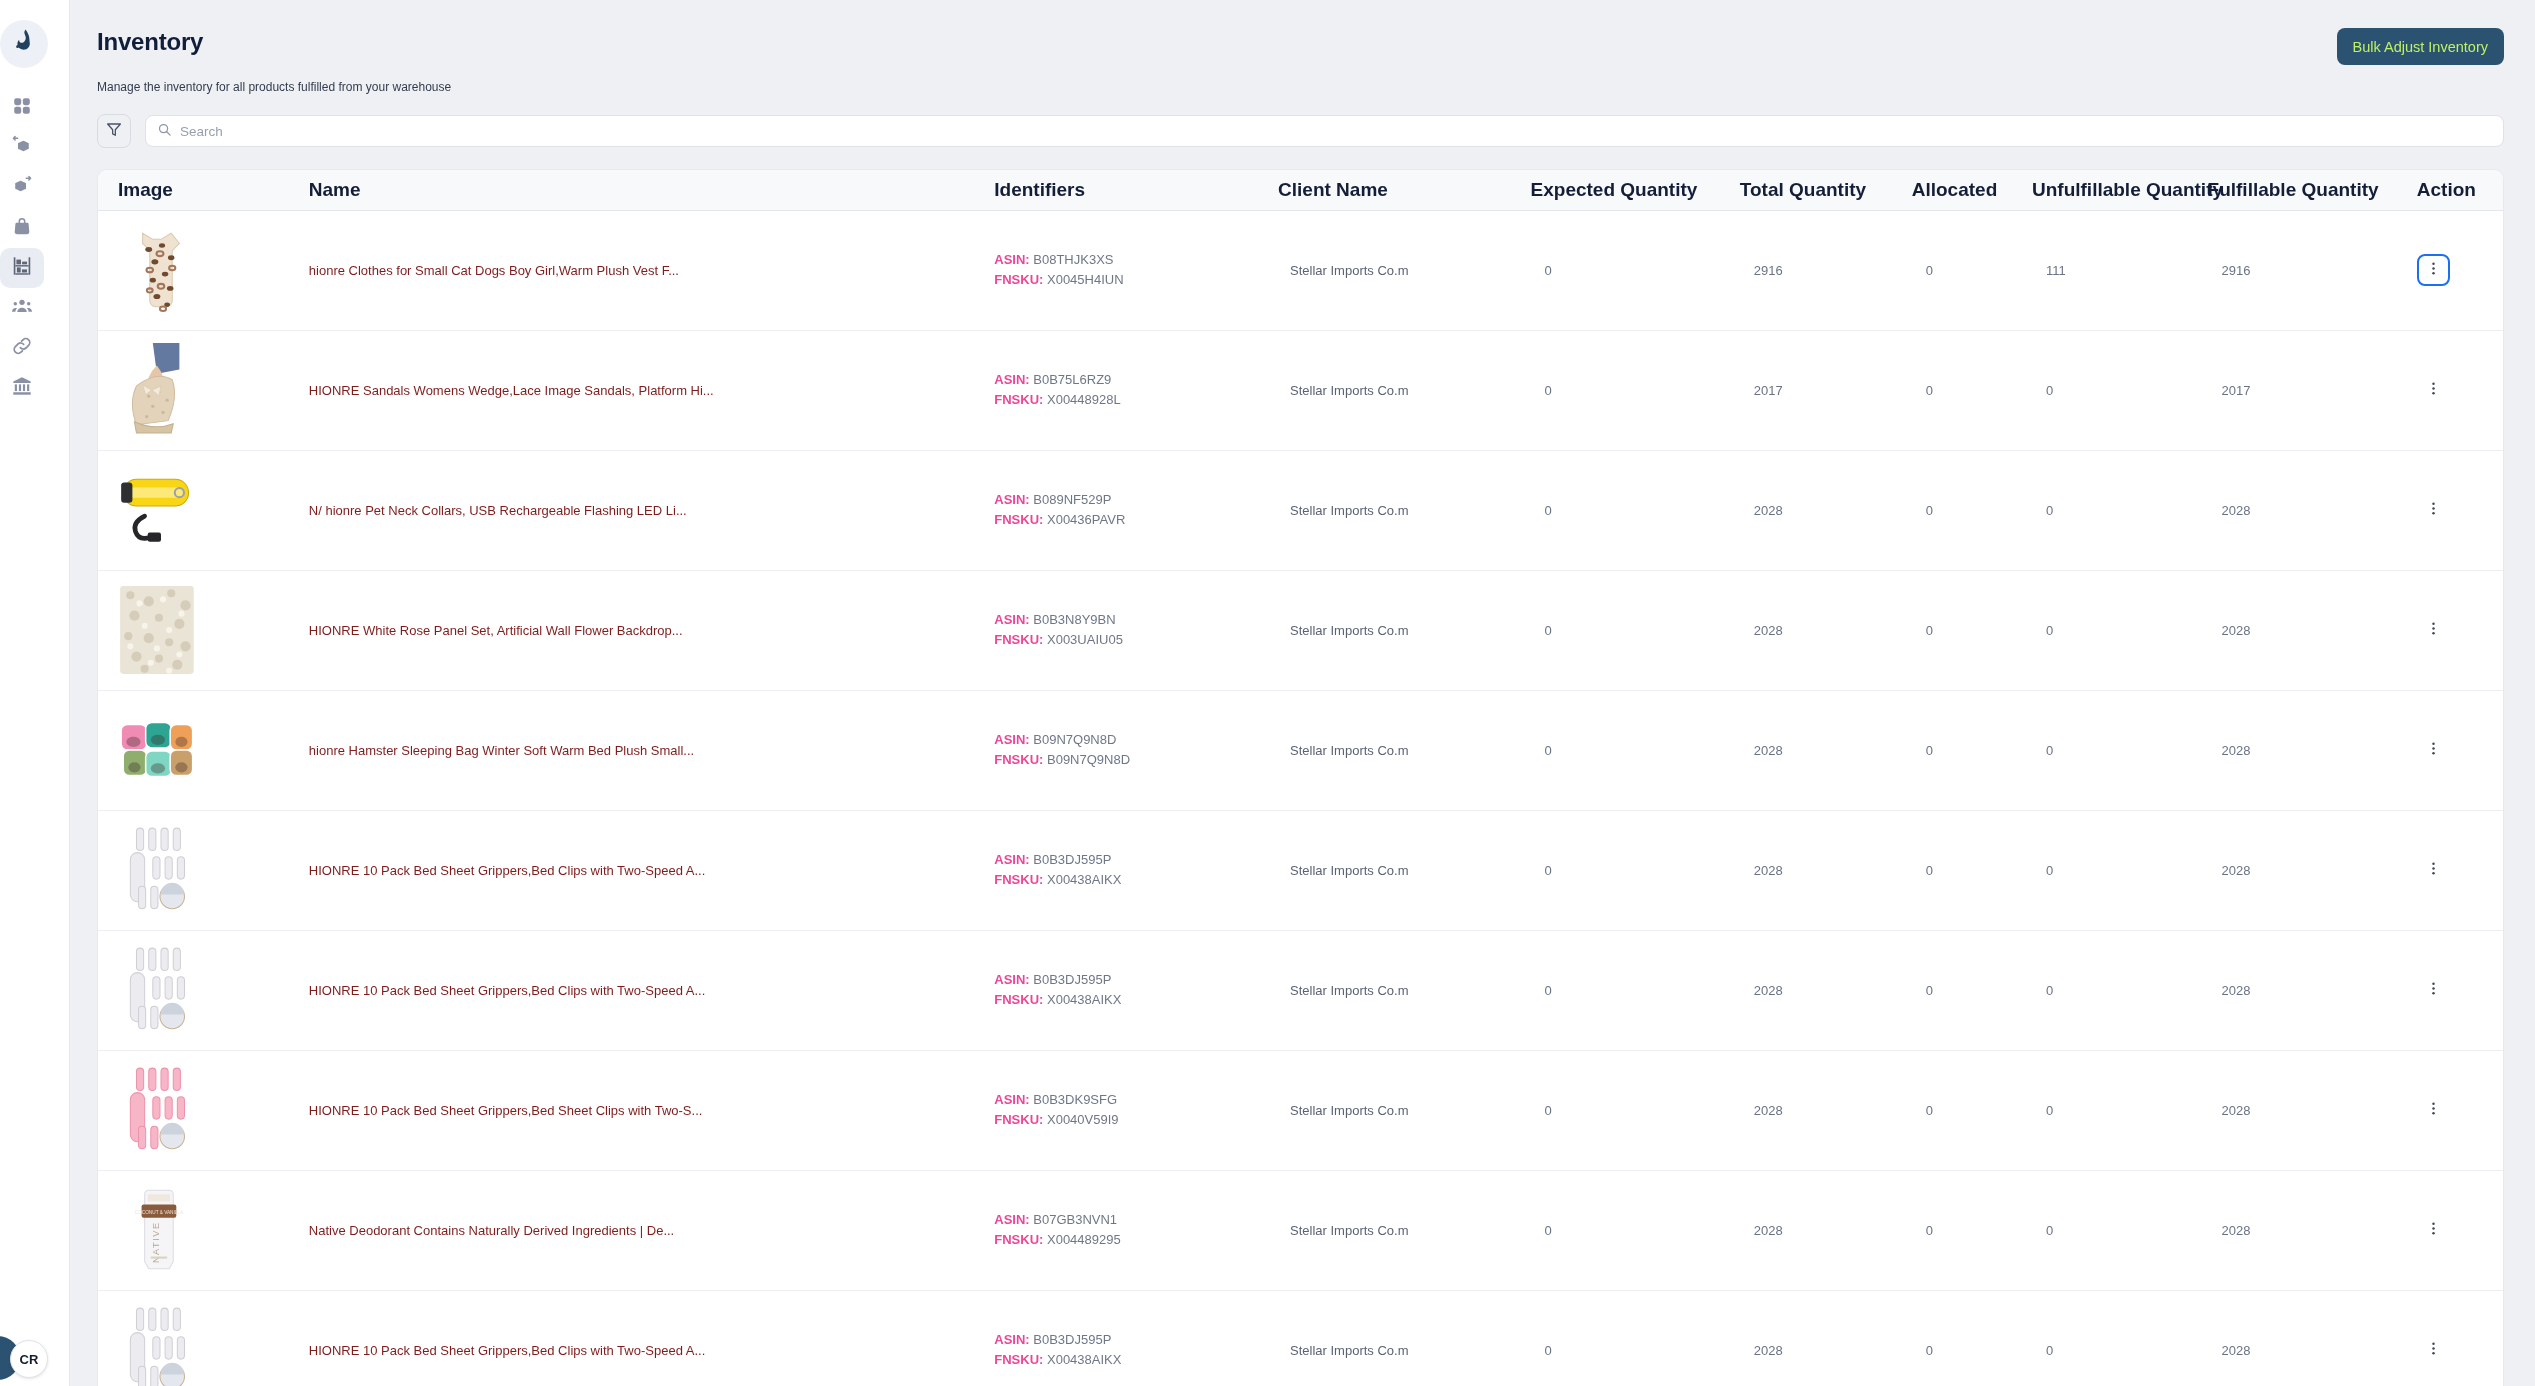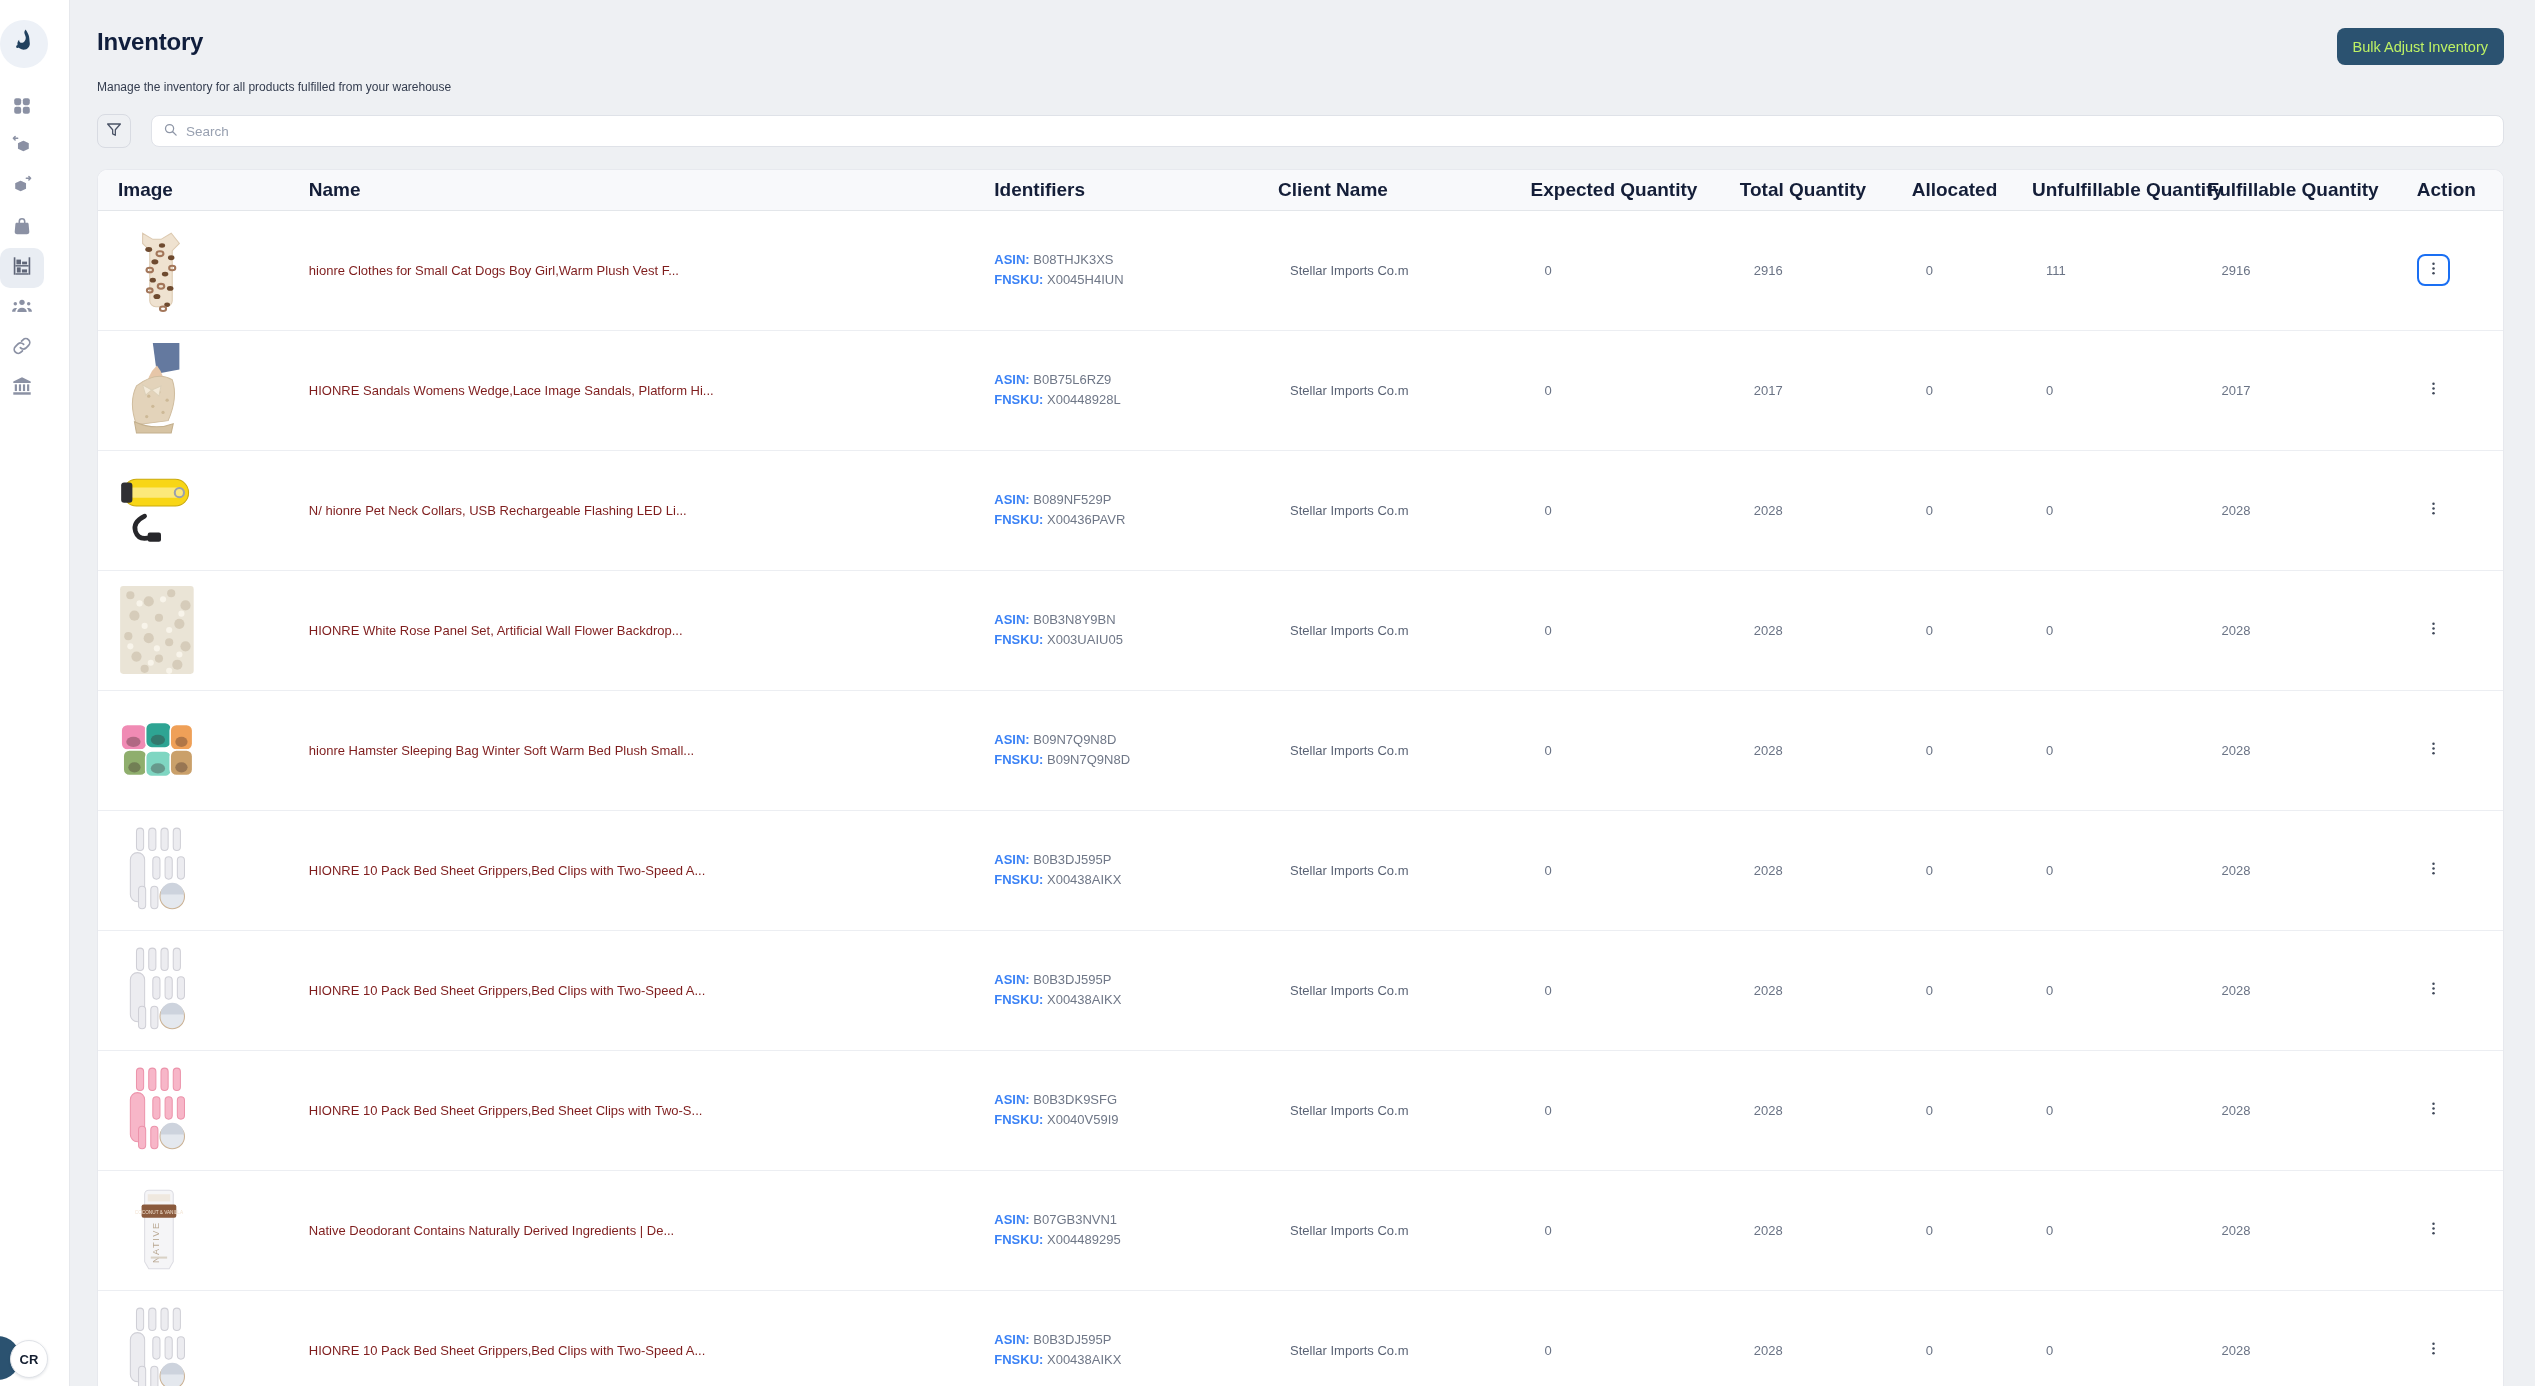--- a/index.html
+++ b/index.html
@@ -43,21 +43,21 @@
   .main { margin-left:70px; padding:28px 31px 0 27px; }
   .page-header { display:flex; justify-content:space-between; align-items:flex-start; }
   h1.page-title { font-size:24px; font-weight:bold; color:#101e3c; letter-spacing:-.2px; }
   p.page-subtitle { margin-top:24px; font-size:12px; color:#333c4e; }
   .primary-btn {
     background:#2b5270; color:#bef264; border:none; border-radius:8px;
     height:37px; padding:0 16px; font-size:14.5px; cursor:pointer;
     font-family:inherit;
     text-align:center;
   }
-  .controls { display:flex; align-items:center; gap:20px; margin-top:20px; }
+  .controls { display:flex; align-items:center; gap:14px; margin-top:20px; }
   .filter-btn {
     width:34px; height:34px; flex:0 0 34px; border:1px solid #d8dbe2; border-radius:8px;
     background:transparent; color:#4a5366; display:flex; align-items:center; justify-content:center;
     cursor:pointer;
   }
   .filter-btn svg { width:18px; height:18px; }
   .search-box {
     flex:1; height:32px; background:#ffffff; border:1px solid #dfe2e8; border-radius:8px;
     display:flex; align-items:center; padding:0 11px; gap:8px; color:#8d95a6;
   }
@@ -84,21 +84,21 @@
   }
   th.h-img { padding-left:20px; }
   tbody tr { height:120px; }
   tbody tr + tr td { border-top:1px solid #eceef2; }
   td { font-size:13px; vertical-align:middle; padding:0 6px 0 4px; }
   td.cell-img { padding-left:16px; }
   .pimg { width:100px; height:96px; display:flex; align-items:center; }
   .pimg svg { height:94px; width:auto; }
   .pname { color:#7f1d1d; white-space:nowrap; overflow:hidden; display:block; }
   .ident-line { line-height:20px; white-space:nowrap; }
-  .ident-label { font-weight:bold; color:#3b82f6; }
+  .ident-label { font-weight:bold; color:#ec4899; }
   .ident-val { color:#6f7787; }
   td.cell-client { padding-left:16px; color:#5a6375; }
   td.cell-num { padding-left:18px; color:#6a7385; }
   .kebab {
     width:33px; height:32px; border:none; border-radius:8px; background:transparent;
     color:#3f4859; display:flex; align-items:center; justify-content:center; cursor:pointer;
   }
   .kebab svg { width:15px; height:15px; }
   .kebab.focused { border:2px solid #1a6ff3; background:#ffffff; }
 </style>

